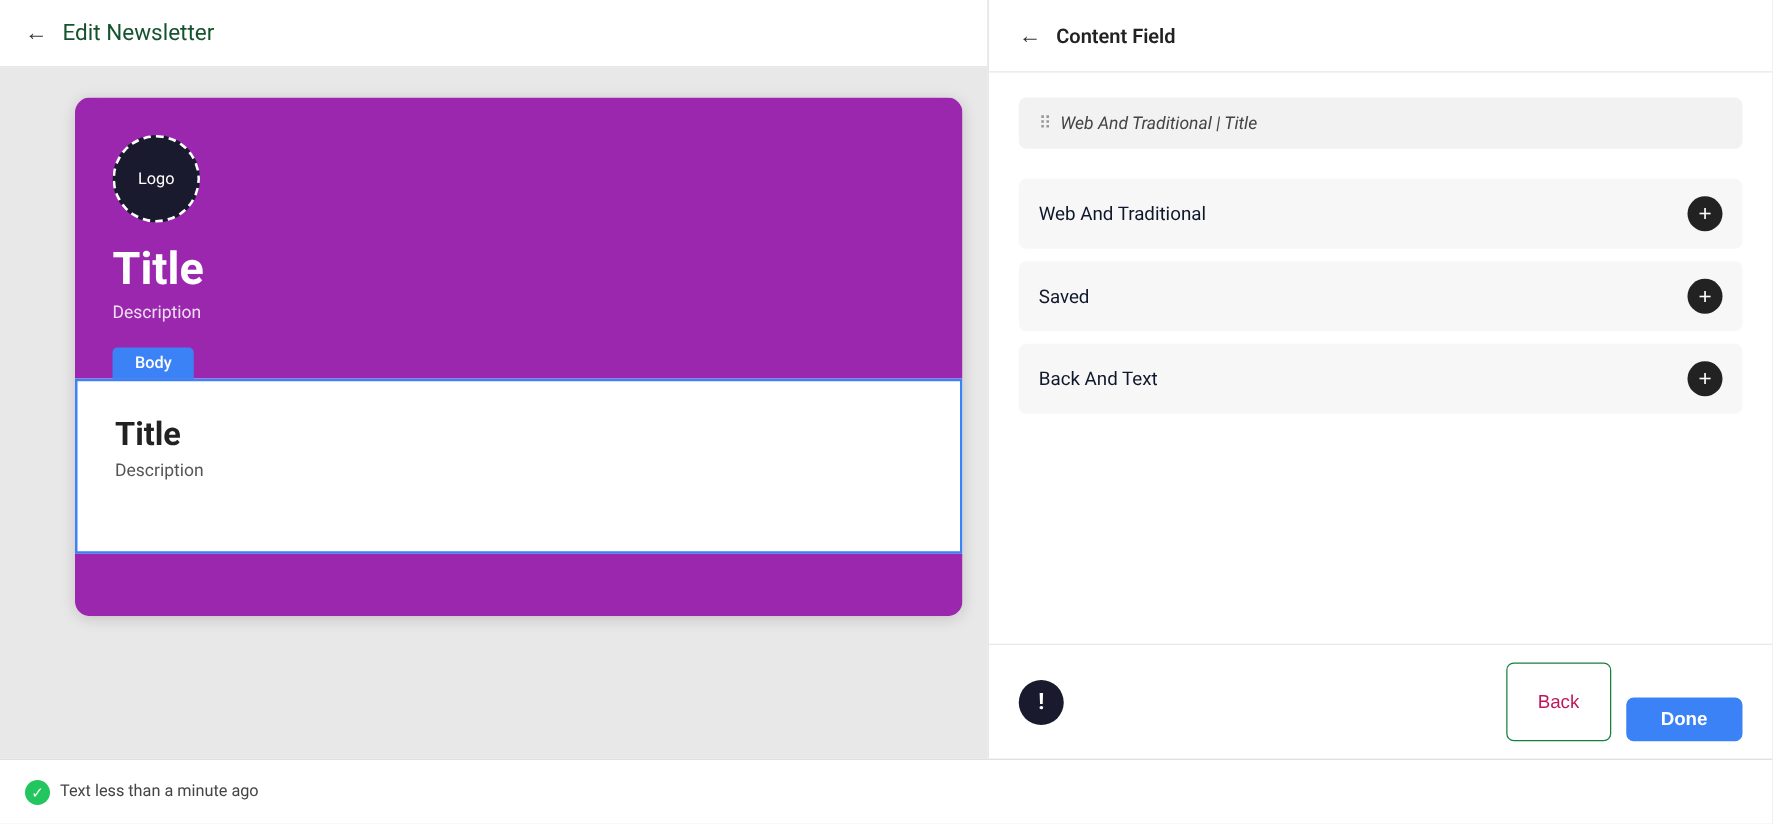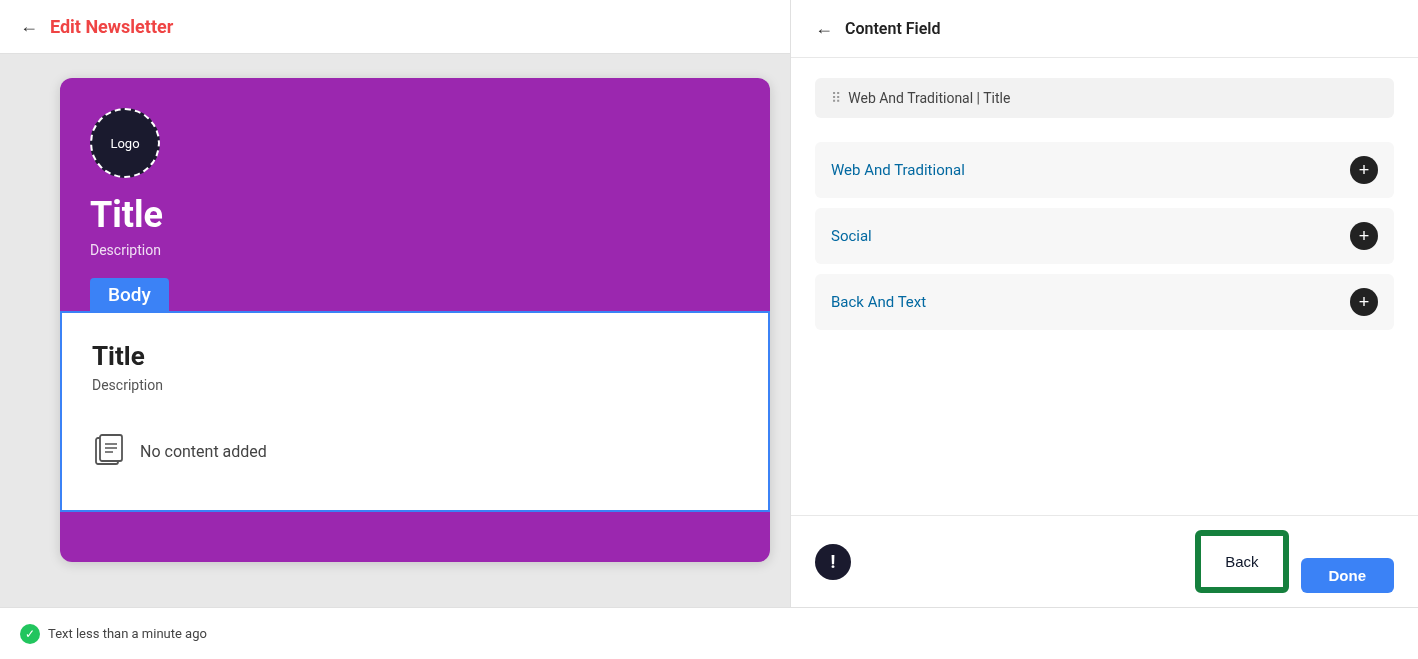--- a/index.html
+++ b/index.html
@@ -42,22 +42,22 @@
       border: none;
       cursor: pointer;
       font-size: 18px;
       color: #333;
       display: flex;
       align-items: center;
     }
 
     .left-title {
       font-size: 18px;
-      font-weight: 700;
-      color: #ef4444;
+      font-weight: 400;
+      color: #14532d;
     }
 
     .left-content {
       flex: 1;
       display: flex;
       align-items: flex-start;
       justify-content: flex-end;
       padding: 24px 20px;
       overflow: auto;
     }
@@ -98,21 +98,21 @@
     .newsletter-desc {
       font-size: 14px;
       color: rgba(255,255,255,0.85);
       margin-bottom: 20px;
     }
 
     .body-tab {
       display: inline-block;
       background: #3b82f6;
       color: #fff;
-      font-size: 19px;
+      font-size: 13px;
       font-weight: 500;
       padding: 5px 18px;
       border-radius: 4px 4px 0 0;
     }
 
     .newsletter-body {
       background: #fff;
       border: 2px solid #3b82f6;
       padding: 28px 30px;
     }
@@ -236,20 +236,21 @@
 
     .drag-dots {
       color: #999;
       font-size: 14px;
       letter-spacing: -1px;
     }
 
     .breadcrumb-text {
       font-size: 14px;
       color: #444;
+      font-style: italic;
     }
 
     .add-section-label {
       font-size: 17px;
       font-weight: 700;
       color: #222;
       margin-bottom: 16px;
     }
 
     .section-item {
@@ -258,21 +259,21 @@
       padding: 14px 16px;
       display: flex;
       align-items: center;
       justify-content: space-between;
       margin-bottom: 10px;
       cursor: pointer;
     }
 
     .section-item-label {
       font-size: 15px;
-      color: #0369a1;
+      color: #0f172a;
     }
 
     .add-icon-btn {
       width: 28px;
       height: 28px;
       border-radius: 50%;
       background: #222;
       color: #fff;
       border: none;
       font-size: 18px;
@@ -305,25 +306,25 @@
       cursor: pointer;
     }
 
     .footer-buttons {
       display: flex;
       gap: 12px;
     }
 
     .btn-back {
       background: #fff;
-      border: 6px solid #15803d;
+      border: 1px solid #15803d;
       border-radius: 6px;
       padding: 9px 24px;
       font-size: 15px;
-      color: #0f172a;
+      color: #be185d;
       cursor: pointer;
     }
 
     .btn-done {
       background: #3b82f6;
       border: none;
       border-radius: 6px;
       padding: 9px 28px;
       font-size: 15px;
       color: #fff;
@@ -349,32 +350,20 @@
           <div class="newsletter-logo">
             <span>Logo</span>
           </div>
           <div class="newsletter-title-text">Title</div>
           <div class="newsletter-desc">Description</div>
           <div class="body-tab">Body</div>
         </div>
         <div class="newsletter-body">
           <div class="body-title">Title</div>
           <div class="body-desc">Description</div>
-          <div class="no-content-area">
-            <span class="no-content-icon">
-              <svg width="34" height="34" viewBox="0 0 34 34" fill="none" xmlns="http://www.w3.org/2000/svg">
-                <rect x="4" y="7" width="22" height="26" rx="2" stroke="#555" stroke-width="1.8" fill="none"></rect>
-                <rect x="8" y="4" width="22" height="26" rx="2" stroke="#555" stroke-width="1.8" fill="white"></rect>
-                <line x1="13" y1="13" x2="25" y2="13" stroke="#555" stroke-width="1.5"></line>
-                <line x1="13" y1="17" x2="25" y2="17" stroke="#555" stroke-width="1.5"></line>
-                <line x1="13" y1="21" x2="21" y2="21" stroke="#555" stroke-width="1.5"></line>
-              </svg>
-            </span>
-            <span class="no-content-text">No content added</span>
-          </div>
         </div>
         <div class="newsletter-footer"></div>
       </div>
     </div>
   </div>
 
   <div class="right-panel">
     <div class="right-header">
       <button class="back-btn-right">←</button>
       <span class="right-panel-title">Content Field</span>
@@ -386,21 +375,21 @@
         <span class="breadcrumb-text">Web And Traditional | Title</span>
       </div>
 
 
       <div class="section-item">
         <span class="section-item-label">Web And Traditional</span>
         <button class="add-icon-btn">+</button>
       </div>
 
       <div class="section-item">
-        <span class="section-item-label">Social</span>
+        <span class="section-item-label">Saved</span>
         <button class="add-icon-btn">+</button>
       </div>
 
       <div class="section-item">
         <span class="section-item-label">Back And Text</span>
         <button class="add-icon-btn">+</button>
       </div>
     </div>
 
     <div class="right-footer">

